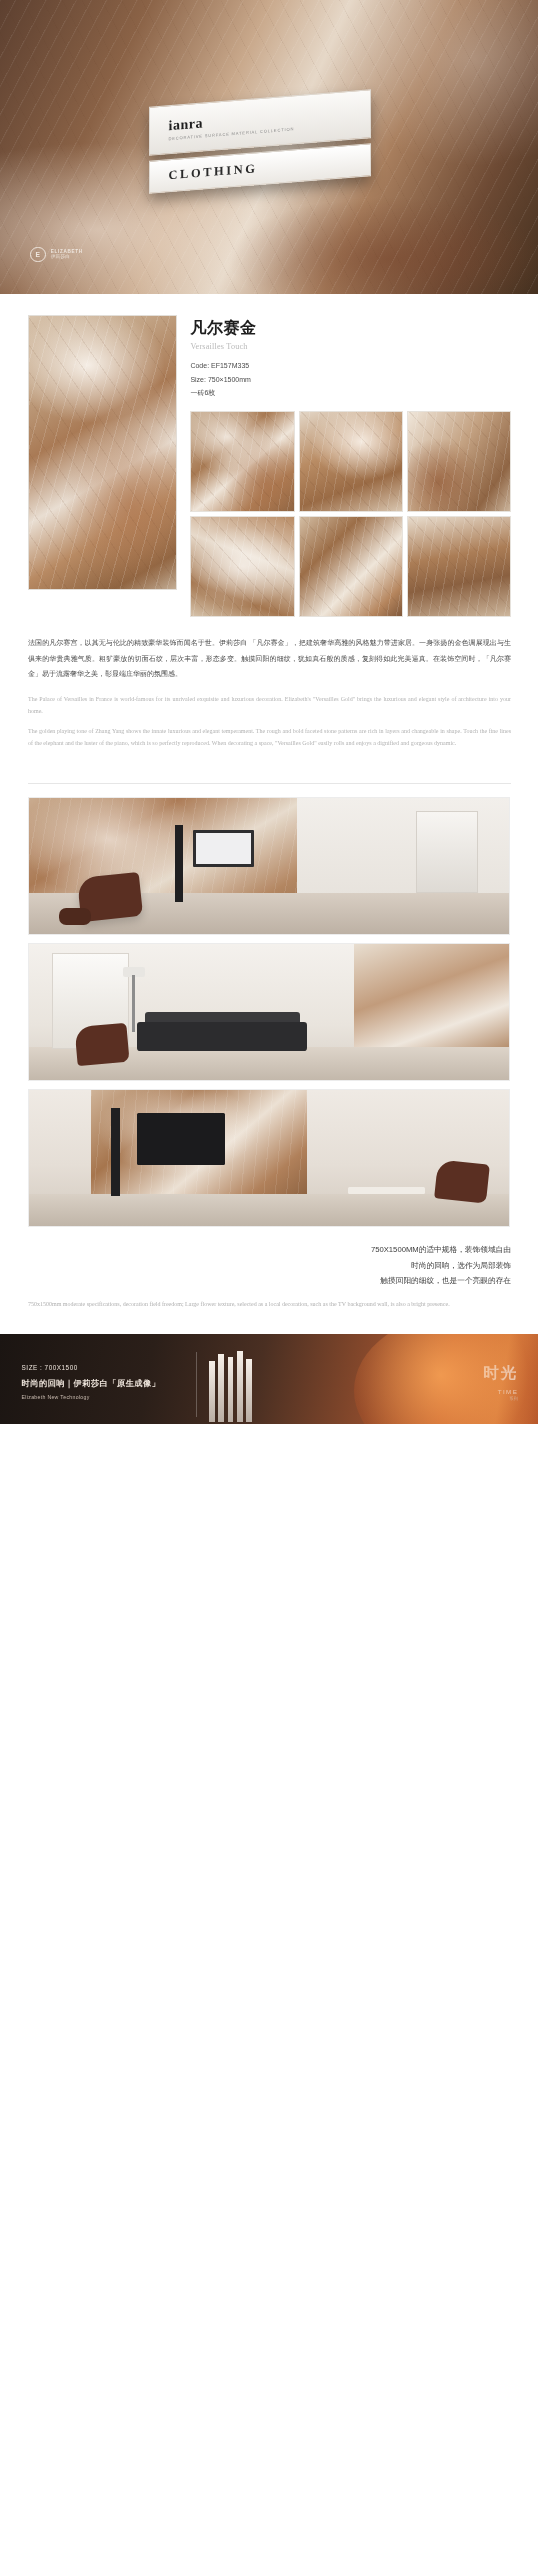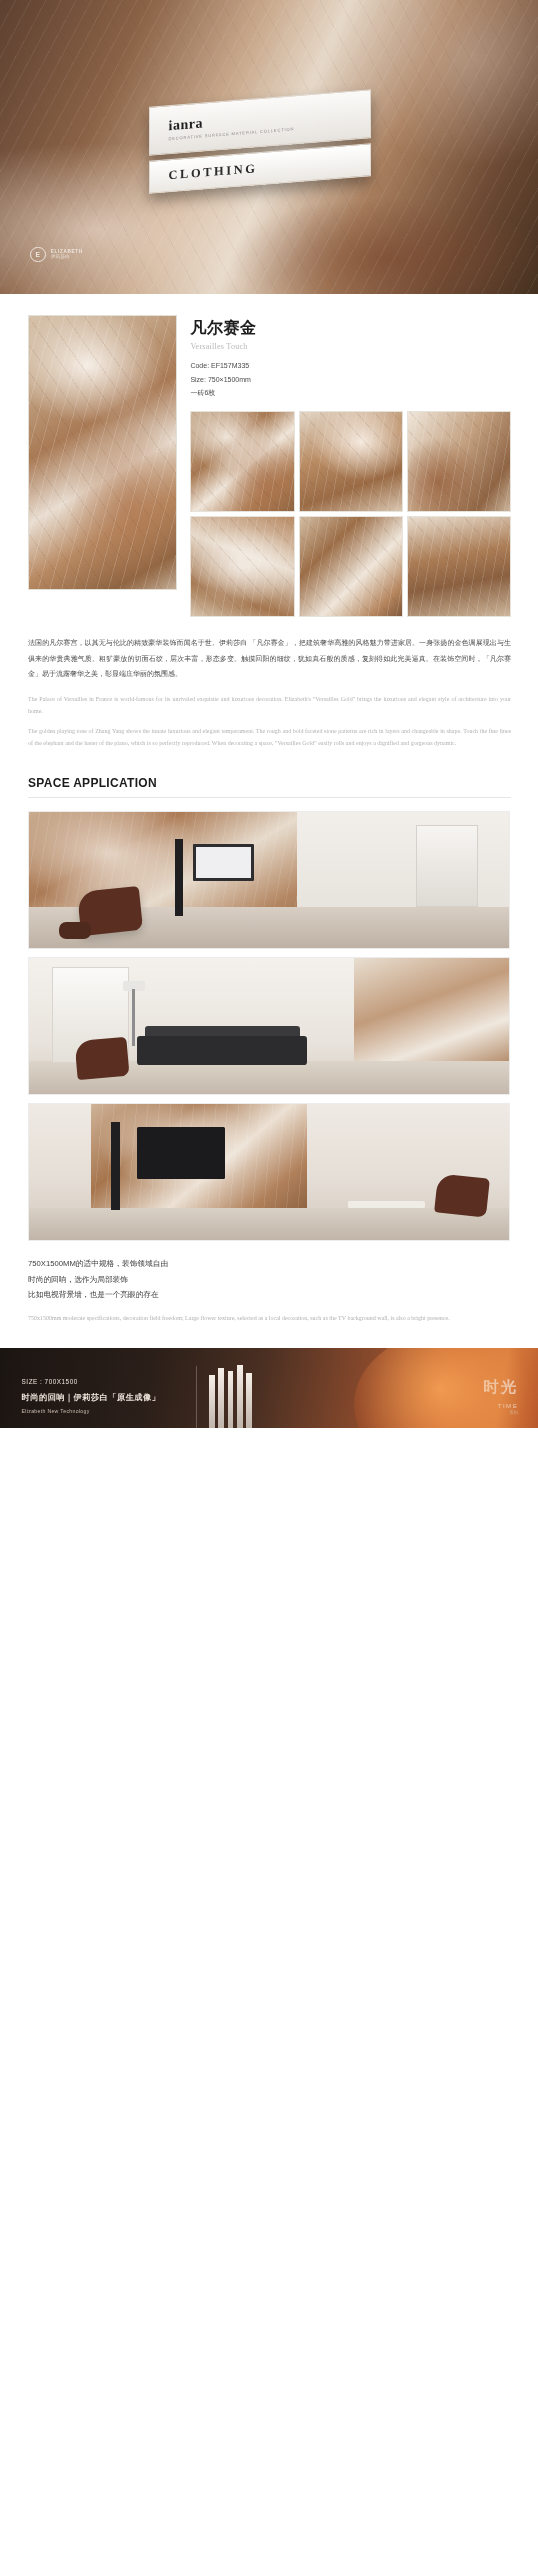--- a/index.html
+++ b/index.html
@@ -224,27 +224,27 @@
   .room3 .feature::after{ content:""; position:absolute; inset:0; opacity:.4;
     background: repeating-linear-gradient(95deg, rgba(255,255,255,.25) 0 1px, rgba(255,255,255,0) 1px 11.3px); }
   .room3 .tv3 { position:absolute; left:108px; top:23px; width:88px; height:52px; background:#1b1b1d; border-radius:1.5px; }
   .room3 .tower { position:absolute; left:82px; top:18.5px; width:9.3px; height:88px; background:#1f1f21; }
   .room3 .table { position:absolute; left:319px; top:97px; width:77px; height:7.2px; background:#f0ece6; border-radius:1.5px; }
   .room3 .chair3 { position:absolute; left:407px; top:72px; width:52px; height:39px; background:#5a2f22; border-radius:17.5px 5.2px 8.2px 4.1px; transform: rotate(6deg); }
   .room3 .floor3 { position:absolute; left:0; bottom:0; width:482px; height:32px; background: linear-gradient(180deg,#d9d0c5,#c0b5a8); }
 
   
   .caption { padding: 15.5px 28px 0 28px; }
-  .caption p.cn { font-size:7.7px; line-height:2.0; color:#3c3c3c; }
+  .caption p.cn { font-size:7.7px; line-height:2.0; color:#3c3c3c;text-align:right; }
   .caption p.en { margin-top:10.3px; font-size:6px; line-height:1.95; color:#b0b0b0; font-family:"Liberation Serif", serif; }
 
   
   .footer {
     margin-top: 23px;
-    width:539px; height:80px; position:relative; overflow:hidden;
+    width:539px; height:90px; position:relative; overflow:hidden;
     background: linear-gradient(100deg,#1b1512 0%, #2b1f19 28%, #4a2f22 48%, #8a4a2c 68%, #c96a33 82%, #e08a45 92%, #b5562a 100%);
   }
   .footer::after{
     content:""; position:absolute; right:-31px; top:-20.6px; width:216px; height:155px; border-radius:50%;
     background: radial-gradient(circle at 40% 40%, rgba(255,170,90,.75), rgba(200,90,40,.25) 55%, rgba(0,0,0,0) 72%);
   }
   .footer .fl { position:absolute; left:21.6px; top:30px; color:#efe6dd; }
   .footer .fl .size { font-size:6.4px; letter-spacing:0.5px; }
   .footer .fl .slogan { margin-top:7.2px; font-size:8.2px; font-weight:700; letter-spacing:0.5px; }
   .footer .fl .brand { margin-top:5.2px; font-size:5.2px; color:#cbbdb2; letter-spacing:0.3px; }
@@ -311,21 +311,20 @@
     </div>
   </div>
 
   <div class="copy">
     <p class="cn">法国的凡尔赛宫，以其无与伦比的精致豪华装饰而闻名于世。伊莉莎白 「凡尔赛金」，把建筑奢华高雅的风格魅力带进家居。一身张扬的金色调展现出与生俱来的华贵典雅气质。粗犷豪放的切面石纹，层次丰富，形态多变。触摸回阳的细纹，犹如真石般的质感，复刻得如此完美逼真。在装饰空间时，「凡尔赛金」易于流露奢华之美，彰显端庄华丽的氛围感。</p>
     <p class="en">The Palace of Versailles in France is world-famous for its unrivaled exquisite and luxurious decoration. Elizabeth's "Versailles Gold" brings the luxurious and elegant style of architecture into your home.</p>
     <p class="en">The golden playing tone of Zhang Yang shows the innate luxurious and elegant temperament. The rough and bold faceted stone patterns are rich in layers and changeable in shape. Touch the fine lines of the elephant and the luster of the piano, which is so perfectly reproduced. When decorating a space, "Versailles Gold" easily rolls and enjoys a dignified and gorgeous dynamic.</p>
   </div>
 
   <div class="section-head">
-    <h3>SPACE APPLICATION</h3>
     <div class="rule"></div>
   </div>
 
   <div class="rooms">
     <div class="room room1">
       <div class="rightwall"></div>
       <div class="win"></div>
       <div class="wall"></div>
       <div class="floor"></div>
       <div class="speaker"></div>
@@ -352,21 +351,21 @@
       <div class="tv3"></div>
       <div class="table"></div>
       <div class="chair3"></div>
     </div>
   </div>
 
   <div class="caption">
     <p class="cn">
       <span>750X1500MM的适中规格，装饰领域自由</span><br>
       <span>时尚的回响，选作为局部装饰</span><br>
-      <span>比如电视背景墙，也是一个亮眼的存在</span>
+      <span>触摸回阳的细纹，也是一个亮眼的存在</span>
     </p>
     <p class="en">750x1500mm moderate specifications, decoration field freedom; Large flower texture, selected as a local decoration, such as the TV background wall, is also a bright presence.</p>
   </div>
 
   <div class="footer">
     <div class="fl">
       <div class="size">SIZE : 700X1500</div>
       <div class="slogan">时尚的回响｜伊莉莎白「原生成像」</div>
       <div class="brand">Elizabeth New Technology</div>
     </div>

